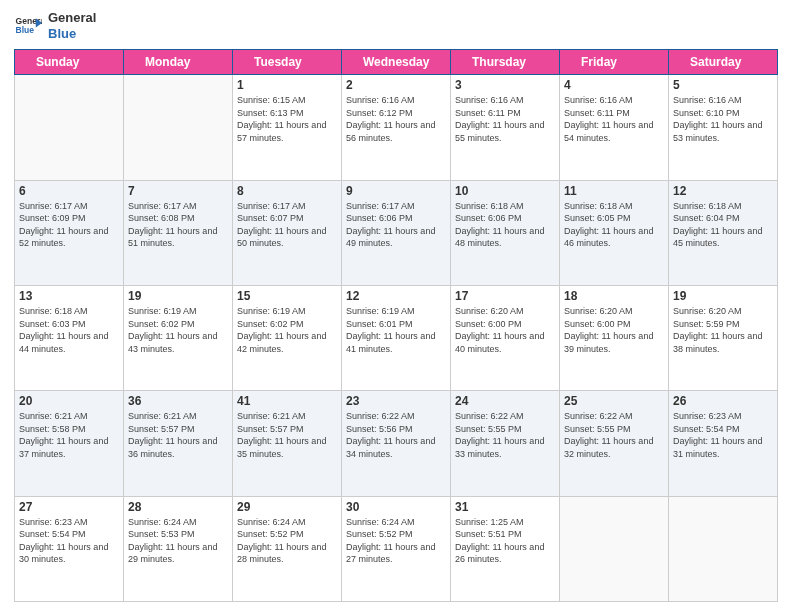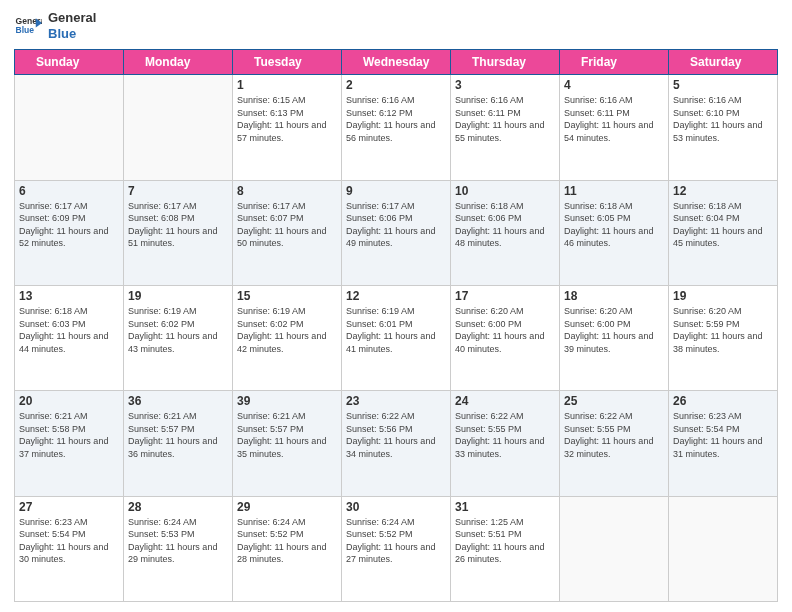--- a/index.html
+++ b/index.html
@@ -248,21 +248,21 @@
 Sunset: 5:58 PM
 Daylight: 11 hours and 37 minutes.</div>
           </td>
           <td>
             <div class="day-number">36</div>
             <div class="day-detail" style="white-space: pre-line;">Sunrise: 6:21 AM
 Sunset: 5:57 PM
 Daylight: 11 hours and 36 minutes.</div>
           </td>
           <td>
-            <div class="day-number">39</div>
+            <div class="day-number">41</div>
             <div class="day-detail" style="white-space: pre-line;">Sunrise: 6:21 AM
 Sunset: 5:57 PM
 Daylight: 11 hours and 35 minutes.</div>
           </td>
           <td>
             <div class="day-number">23</div>
             <div class="day-detail" style="white-space: pre-line;">Sunrise: 6:22 AM
 Sunset: 5:56 PM
 Daylight: 11 hours and 34 minutes.</div>
           </td>

